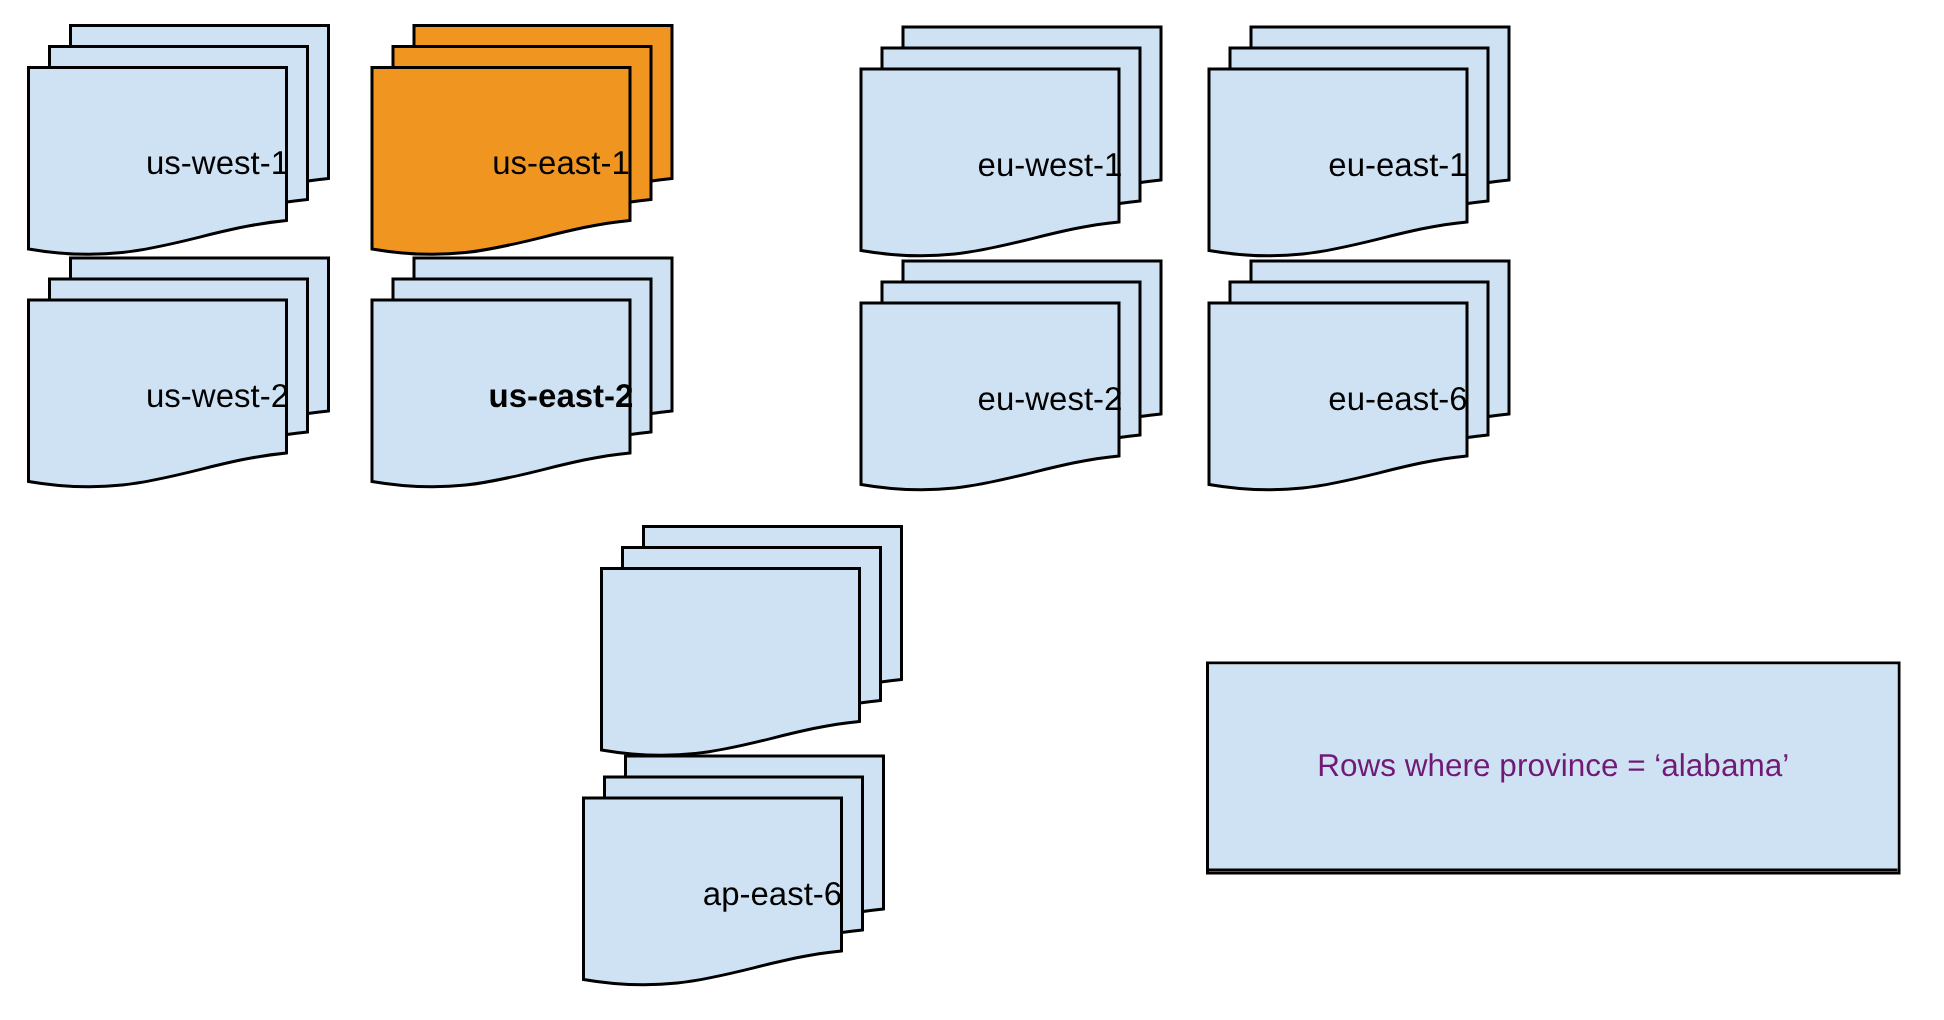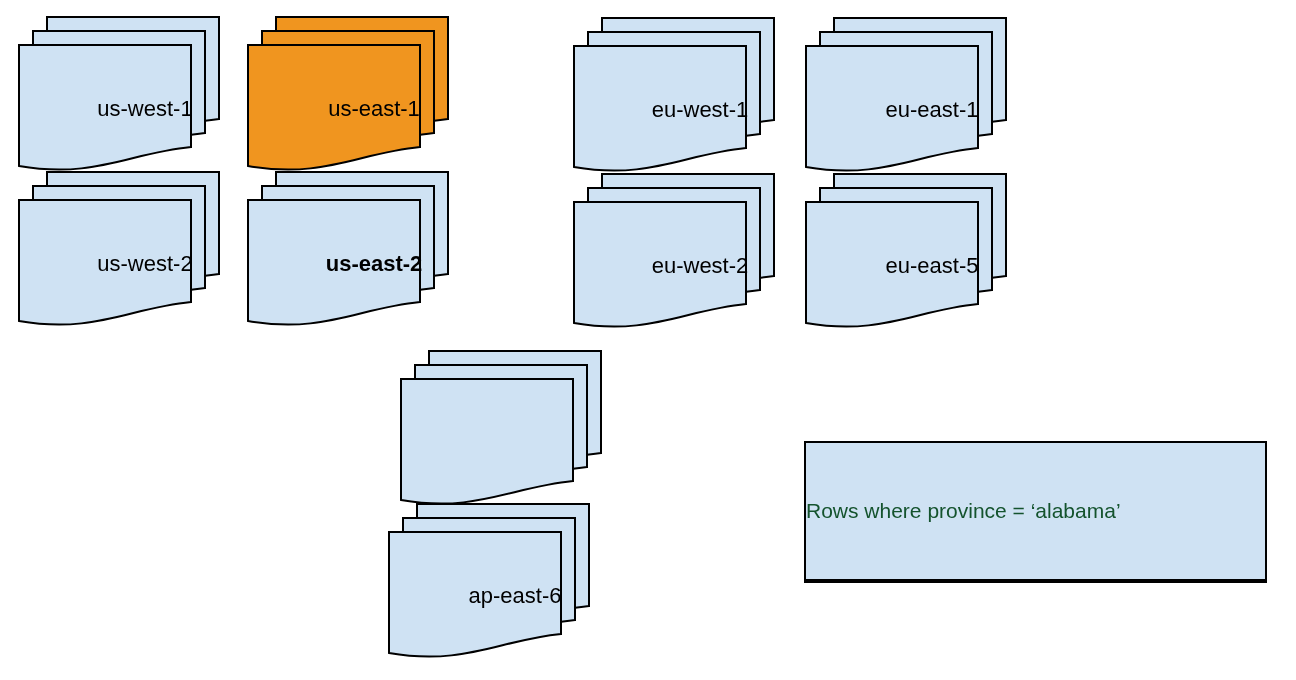--- a/index.html
+++ b/index.html
@@ -69,23 +69,23 @@
     height: 142px;
     box-sizing: border-box;
     border: 2px solid var(--stroke, #000000);
     display: flex;
     flex-direction: column;
   }
   .legend-row {
     flex: 1 1 50%;
     display: flex;
     align-items: center;
-    justify-content: flex-start;
+    justify-content: center;
     font-size: 21px;
-    color: #14532d;
+    color: #701a75;
     white-space: nowrap;
   }
   .legend-row.top { background: var(--page-fill, #cfe2f3); border-bottom: 2px solid var(--stroke, #000000); }
   .legend-row.bottom { background: var(--highlight-fill, #f0951f); }
 </style>
 </head>
 <body>
 
 <div id="canvas" style="--bg: #ffffff; --page-fill: #cfe2f3; --highlight-fill: #f0951f; --stroke: #000000;">
   <div id="stacks-layer">
@@ -144,21 +144,21 @@
       <path class="page" transform="translate(2,30)" d="M0,0 H172 V102 C110,108 75,134 0,121 Z"></path>
     </svg>
     <div class="label">eu-west-2</div>
   </div>
       <div class="stack pos-eu-east-2">
     <svg width="205" height="164" viewBox="0 0 205 164">
       <path class="page" transform="translate(30,2)" d="M0,0 H172 V102 C110,108 75,134 0,121 Z"></path>
       <path class="page" transform="translate(16,16)" d="M0,0 H172 V102 C110,108 75,134 0,121 Z"></path>
       <path class="page" transform="translate(2,30)" d="M0,0 H172 V102 C110,108 75,134 0,121 Z"></path>
     </svg>
-    <div class="label">eu-east-5</div>
+    <div class="label">eu-east-6</div>
   </div>
       <div class="stack pos-ap-east-1">
     <svg width="205" height="164" viewBox="0 0 205 164">
       <path class="page" transform="translate(30,2)" d="M0,0 H172 V102 C110,108 75,134 0,121 Z"></path>
       <path class="page" transform="translate(16,16)" d="M0,0 H172 V102 C110,108 75,134 0,121 Z"></path>
       <path class="page" transform="translate(2,30)" d="M0,0 H172 V102 C110,108 75,134 0,121 Z"></path>
     </svg>
   </div>
       <div class="stack pos-ap-east-2">
     <svg width="205" height="164" viewBox="0 0 205 164">

